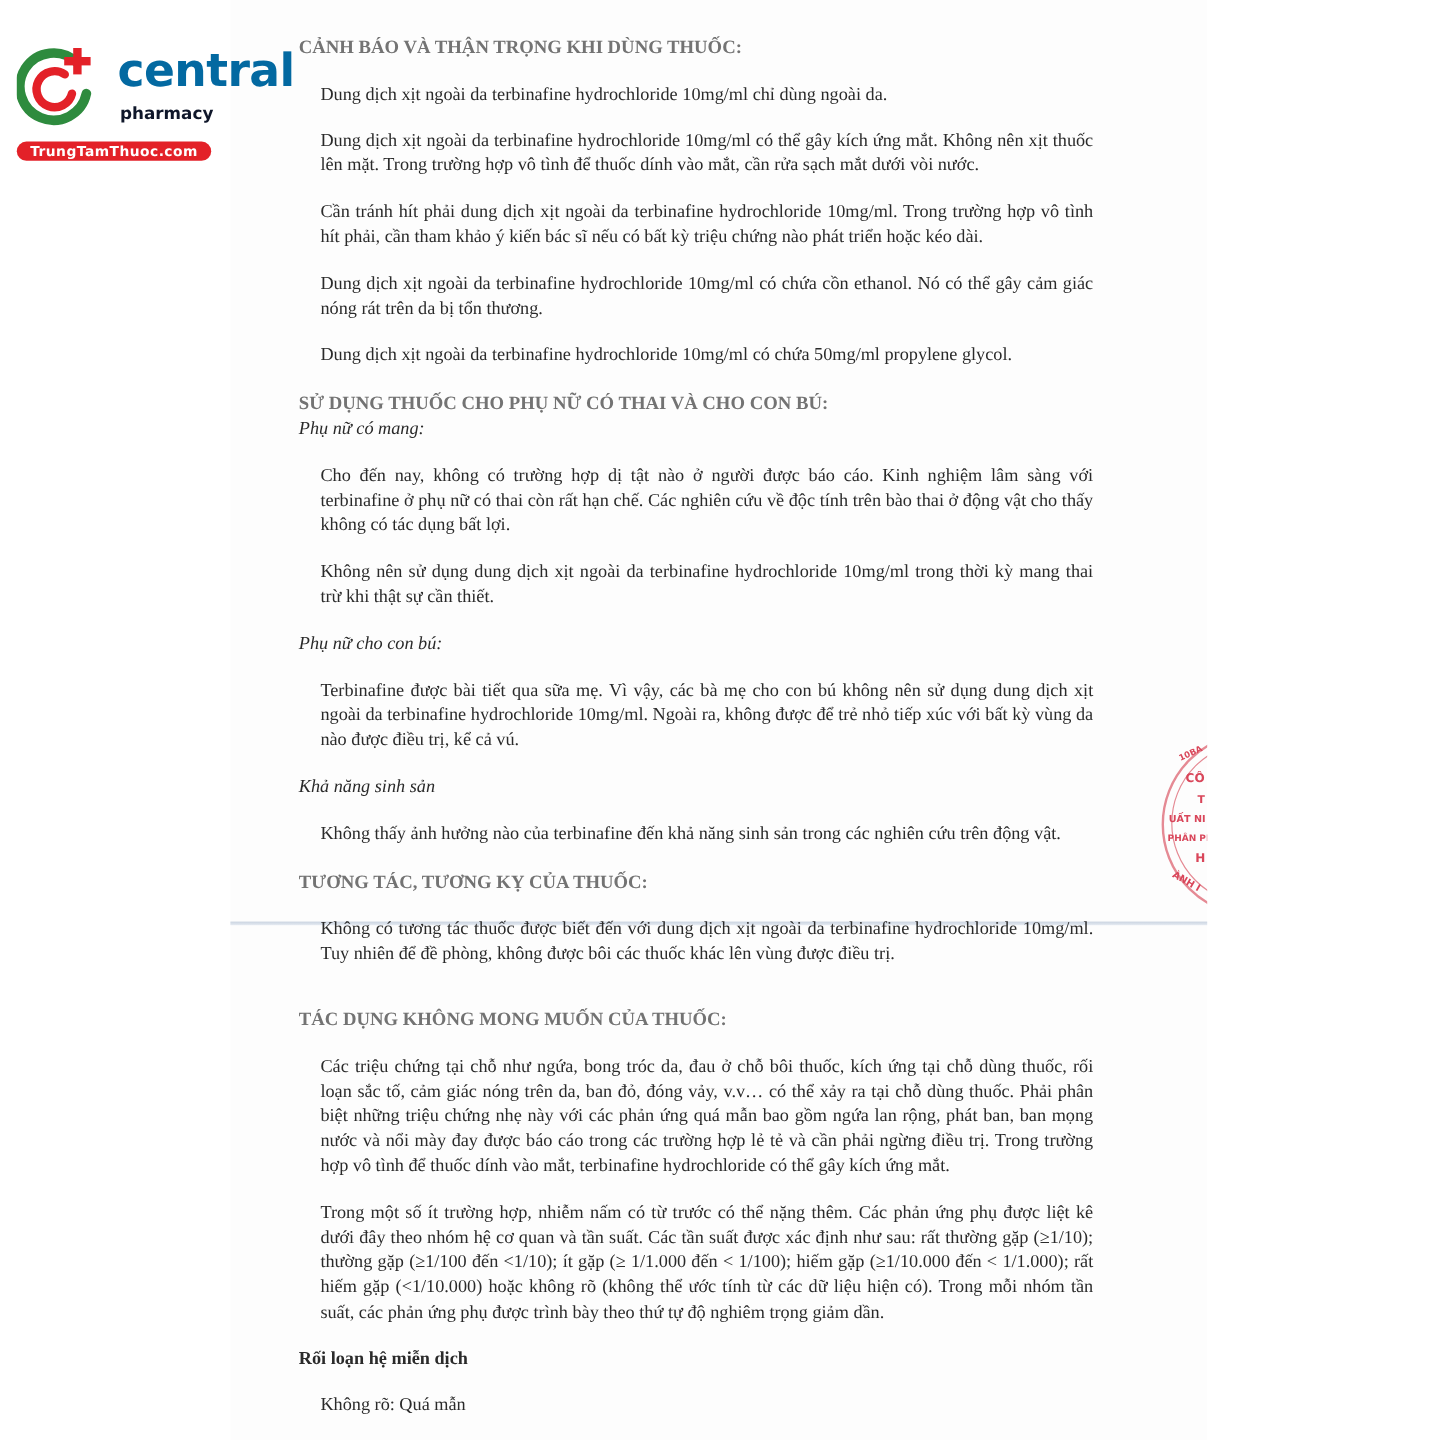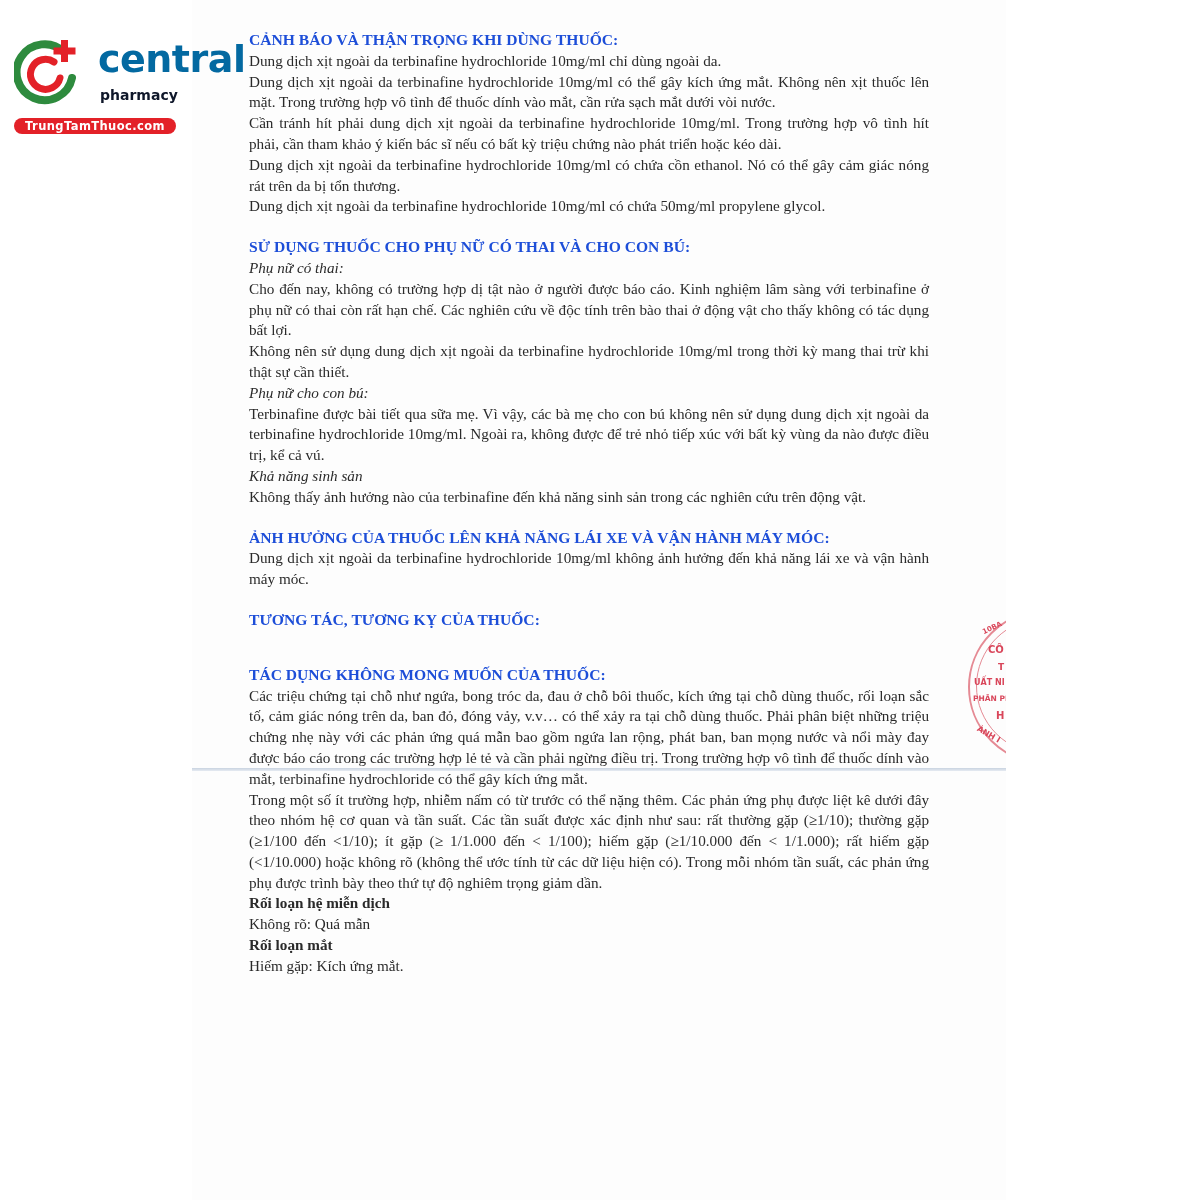--- a/index.html
+++ b/index.html
@@ -34,22 +34,22 @@
     background:#e32128; border-radius:8px;
     font-family:"DejaVu Sans", sans-serif; font-size:11.5px; font-weight:bold;
     color:#ffffff; text-align:center; line-height:16px; letter-spacing:0.4px;
   }
   .content {
     position:absolute; left:249px; top:30px; width:680px;
     font-size:15.2px; line-height:20.8px; text-align:justify;
   }
   .sec { margin:0; }
   .sec + .sec { margin-top:20px; }
-  .heading { font-weight:bold; font-size:15.6px; margin:0; color:#1d4ed8; }
-  .para { margin:0; }
+  .heading { font-weight:bold; font-size:15.6px; margin:0; color:#737373; }
+  .para { margin:18px; }
   .sub { font-style:italic; margin:0; }
   .bold-sub { font-weight:bold; margin:0; }
   .sec-side-effects { margin-top:34px !important; }
   .stamp {
     position:absolute; left:960px; top:610px; width:46px; height:150px;
     overflow:hidden;
   }
   .stamp-ring {
     position:absolute; left:8px; top:0; width:150px; height:150px;
     border:2px solid #e58a94; border-radius:50%;
@@ -96,36 +96,33 @@
     <p class="heading">CẢNH BÁO VÀ THẬN TRỌNG KHI DÙNG THUỐC:</p>
     <p class="para">Dung dịch xịt ngoài da terbinafine hydrochloride 10mg/ml chỉ dùng ngoài da.</p>
     <p class="para">Dung dịch xịt ngoài da terbinafine hydrochloride 10mg/ml có thể gây kích ứng mắt. Không nên xịt thuốc lên mặt. Trong trường hợp vô tình để thuốc dính vào mắt, cần rửa sạch mắt dưới vòi nước.</p>
     <p class="para">Cần tránh hít phải dung dịch xịt ngoài da terbinafine hydrochloride 10mg/ml. Trong trường hợp vô tình hít phải, cần tham khảo ý kiến bác sĩ nếu có bất kỳ triệu chứng nào phát triển hoặc kéo dài.</p>
     <p class="para">Dung dịch xịt ngoài da terbinafine hydrochloride 10mg/ml có chứa cồn ethanol. Nó có thể gây cảm giác nóng rát trên da bị tổn thương.</p>
     <p class="para">Dung dịch xịt ngoài da terbinafine hydrochloride 10mg/ml có chứa 50mg/ml propylene glycol.</p>
   </div>
 
   <div class="sec">
     <p class="heading">SỬ DỤNG THUỐC CHO PHỤ NỮ CÓ THAI VÀ CHO CON BÚ:</p>
-    <p class="sub">Phụ nữ có thai:</p>
+    <p class="sub">Phụ nữ có mang:</p>
     <p class="para">Cho đến nay, không có trường hợp dị tật nào ở người được báo cáo. Kinh nghiệm lâm sàng với terbinafine ở phụ nữ có thai còn rất hạn chế. Các nghiên cứu về độc tính trên bào thai ở động vật cho thấy không có tác dụng bất lợi.</p>
     <p class="para">Không nên sử dụng dung dịch xịt ngoài da terbinafine hydrochloride 10mg/ml trong thời kỳ mang thai trừ khi thật sự cần thiết.</p>
     <p class="sub">Phụ nữ cho con bú:</p>
     <p class="para">Terbinafine được bài tiết qua sữa mẹ. Vì vậy, các bà mẹ cho con bú không nên sử dụng dung dịch xịt ngoài da terbinafine hydrochloride 10mg/ml. Ngoài ra, không được để trẻ nhỏ tiếp xúc với bất kỳ vùng da nào được điều trị, kể cả vú.</p>
     <p class="sub">Khả năng sinh sản</p>
     <p class="para">Không thấy ảnh hưởng nào của terbinafine đến khả năng sinh sản trong các nghiên cứu trên động vật.</p>
   </div>
 
-  <div class="sec">
-    <p class="heading">ẢNH HƯỞNG CỦA THUỐC LÊN KHẢ NĂNG LÁI XE VÀ VẬN HÀNH MÁY MÓC:</p>
-    <p class="para">Dung dịch xịt ngoài da terbinafine hydrochloride 10mg/ml không ảnh hưởng đến khả năng lái xe và vận hành máy móc.</p>
-  </div>
 
   <div class="sec">
     <p class="heading">TƯƠNG TÁC, TƯƠNG KỴ CỦA THUỐC:</p>
+    <p class="para">Không có tương tác thuốc được biết đến với dung dịch xịt ngoài da terbinafine hydrochloride 10mg/ml. Tuy nhiên để đề phòng, không được bôi các thuốc khác lên vùng được điều trị.</p>
   </div>
 
   <div class="sec sec-side-effects">
     <p class="heading">TÁC DỤNG KHÔNG MONG MUỐN CỦA THUỐC:</p>
     <p class="para">Các triệu chứng tại chỗ như ngứa, bong tróc da, đau ở chỗ bôi thuốc, kích ứng tại chỗ dùng thuốc, rối loạn sắc tố, cảm giác nóng trên da, ban đỏ, đóng vảy, v.v… có thể xảy ra tại chỗ dùng thuốc. Phải phân biệt những triệu chứng nhẹ này với các phản ứng quá mẫn bao gồm ngứa lan rộng, phát ban, ban mọng nước và nổi mày đay được báo cáo trong các trường hợp lẻ tẻ và cần phải ngừng điều trị. Trong trường hợp vô tình để thuốc dính vào mắt, terbinafine hydrochloride có thể gây kích ứng mắt.</p>
     <p class="para">Trong một số ít trường hợp, nhiễm nấm có từ trước có thể nặng thêm. Các phản ứng phụ được liệt kê dưới đây theo nhóm hệ cơ quan và tần suất. Các tần suất được xác định như sau: rất thường gặp (≥1/10); thường gặp (≥1/100 đến &lt;1/10); ít gặp (≥ 1/1.000 đến &lt; 1/100); hiếm gặp (≥1/10.000 đến &lt; 1/1.000); rất hiếm gặp (&lt;1/10.000) hoặc không rõ (không thể ước tính từ các dữ liệu hiện có). Trong mỗi nhóm tần suất, các phản ứng phụ được trình bày theo thứ tự độ nghiêm trọng giảm dần.</p>
     <p class="bold-sub">Rối loạn hệ miễn dịch</p>
     <p class="para">Không rõ: Quá mẫn</p>
     <p class="bold-sub">Rối loạn mắt</p>
     <p class="para">Hiếm gặp: Kích ứng mắt.</p>

